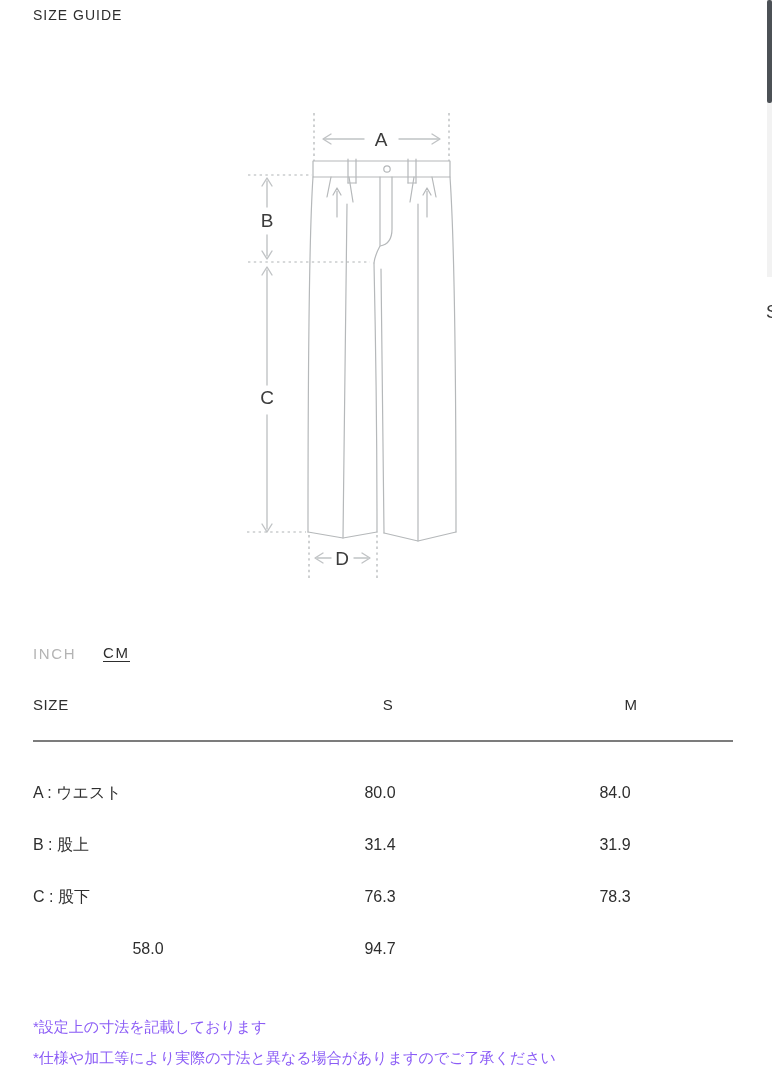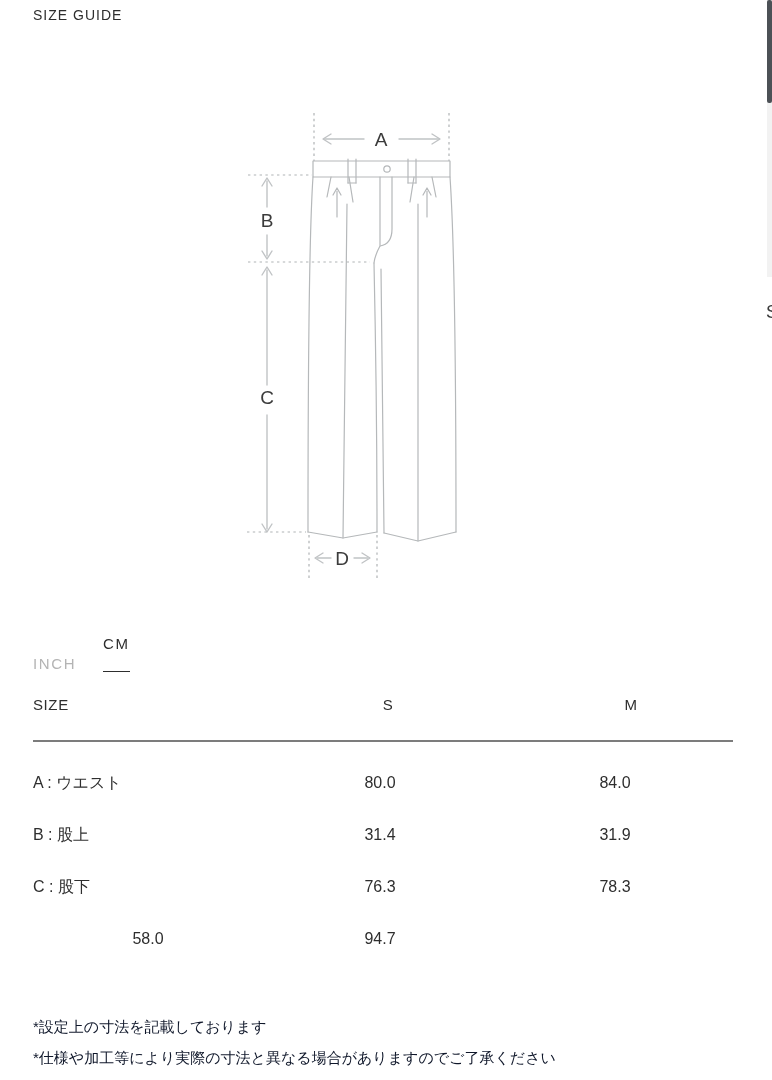--- a/index.html
+++ b/index.html
@@ -27,43 +27,43 @@
     font-size: 19px; fill: #3b3b3b;
   }
   .sketch { stroke: #b5b8ba; stroke-width: 1.2; fill: none; stroke-linecap: round; stroke-linejoin: round; }
   .dash   { stroke: #b0b3b5; stroke-width: 1.2; fill: none; stroke-dasharray: 2.4 3.4; }
   .meas   { stroke: #c0c3c5; stroke-width: 1.4; fill: none; stroke-linecap: round; stroke-linejoin: round; }
 
   
   .unit-toggle { position: absolute; left: 33px; top: 635px; display: flex; gap: 27px; align-items: flex-end; }
   .unit { font-size: 15px; letter-spacing: 1.6px; cursor: pointer; }
   .unit.inactive { color: #b4b4b4; }
-  .unit.active { color: #2e2e2e; border-bottom: 1.5px solid #2e2e2e; padding-bottom: 19px; }
+  .unit.active { color: #2e2e2e; border-bottom: 1.5px solid #2e2e2e; padding-bottom: 0; margin-top: 9px; }
 
   
   .size-table { position: absolute; left: 33px; top: 690px; width: 700px; }
   .thead {
     display: grid; grid-template-columns: 230px 234px 236px;
     height: 52px; padding-top: 6px;
     border-bottom: 2px solid #7c7c7c;
     align-items: start;
     gap: 8px;
   }
   .thead .cell { font-size: 15px; letter-spacing: 0.6px; color: #2e2e2e; }
-  .tbody { padding-top: 15px; }
+  .tbody { padding-top: 25px; }
   .trow {
     display: grid; grid-template-columns: 230px 234px 236px;
     height: 52px; align-items: center;
   }
   .trow .cell { font-size: 16px; color: #2e2e2e; }
   .cell.center { text-align: center; }
 
   
   .footnotes { position: absolute; left: 33px; top: 1011px; }
-  .footnote { font-size: 15px; line-height: 31px; color: #0f172a; }
+  .footnote { font-size: 15px; line-height: 31px; color: #8b5cf6; }
 
   
   .scroll-track { position: absolute; right: 0; top: 0; width: 5px; height: 277px; background: #f2f2f2; }
   .scroll-thumb { position: absolute; right: 0; top: 0; width: 5px; height: 103px; background: #4c5156; border-radius: 2px; }
   .partial-text { position: absolute; left: 766px; top: 302px; font-size: 18px; color: #3a3a3a; }
 </style>
 </head>
 <body>
 
 <div class="page-title">SIZE GUIDE</div>

